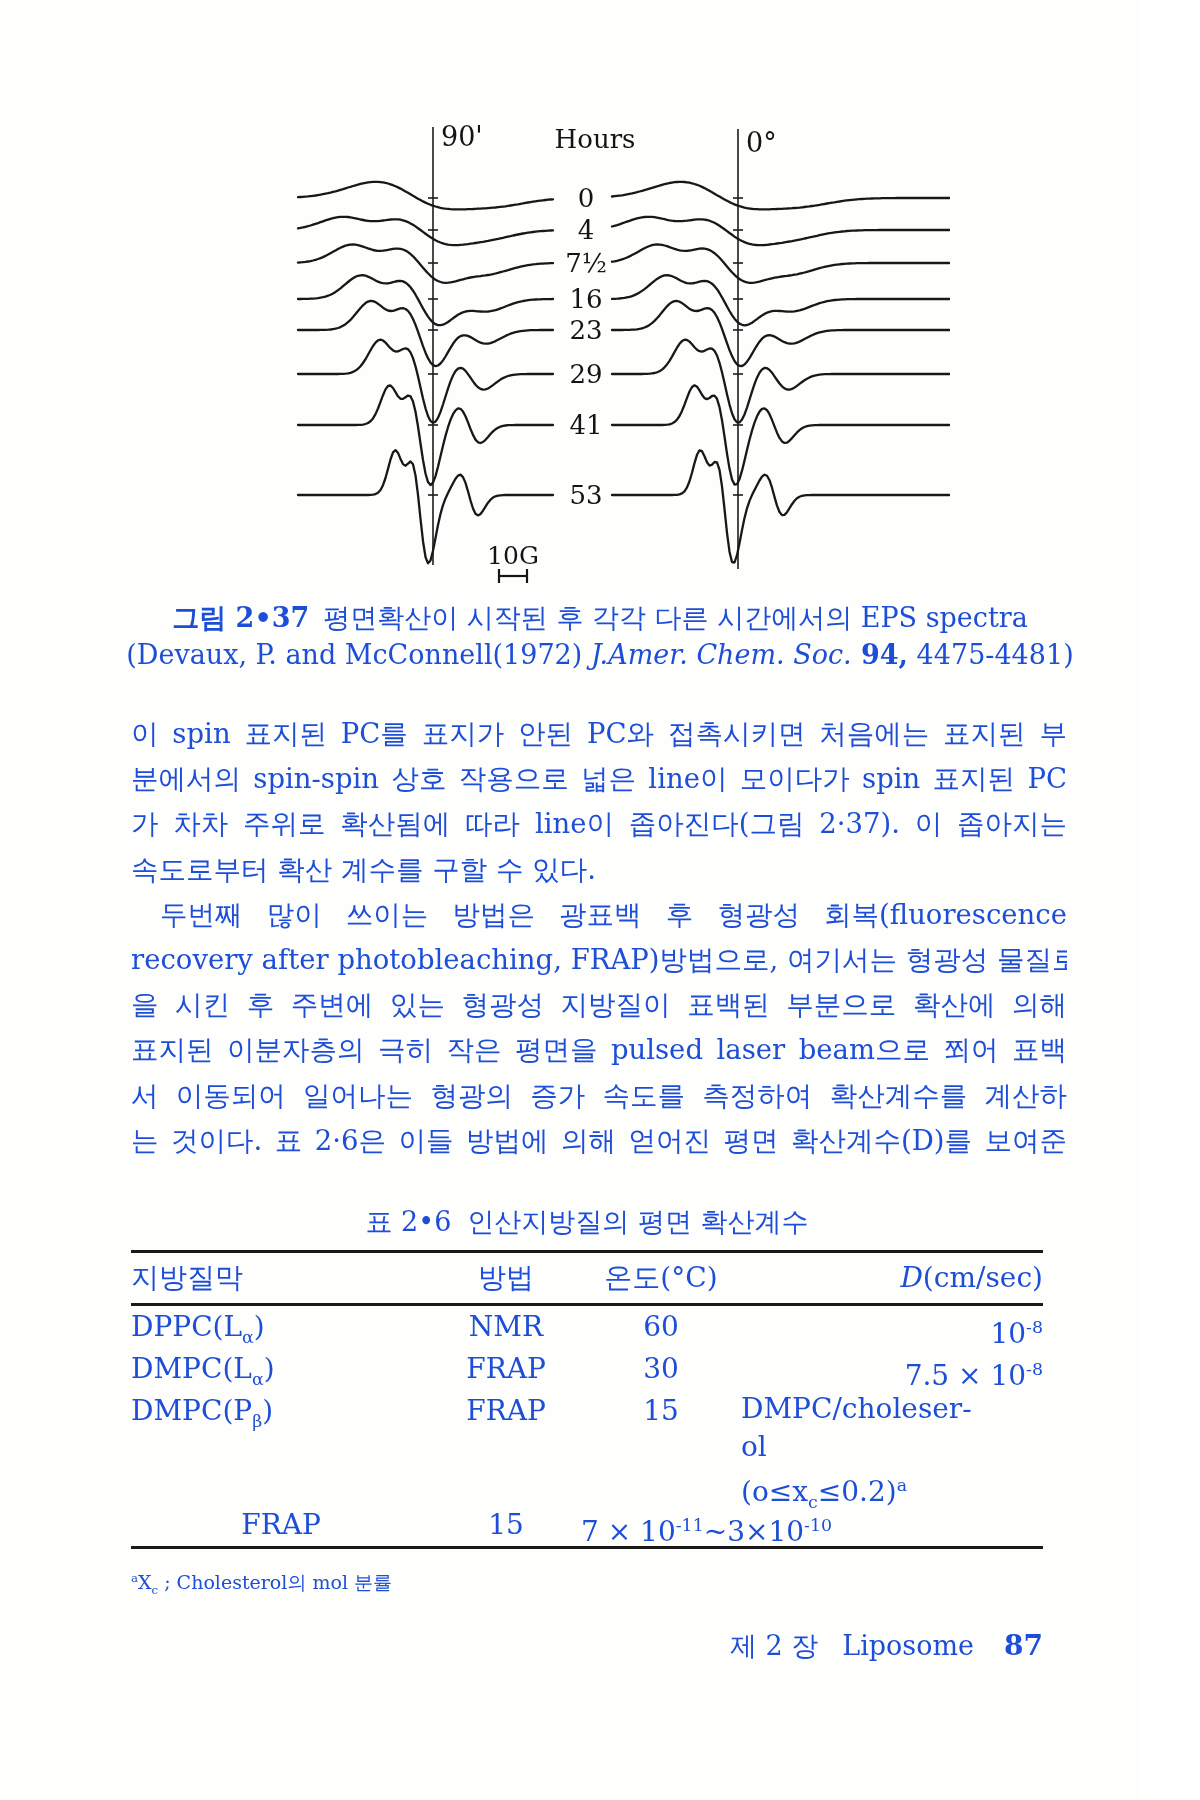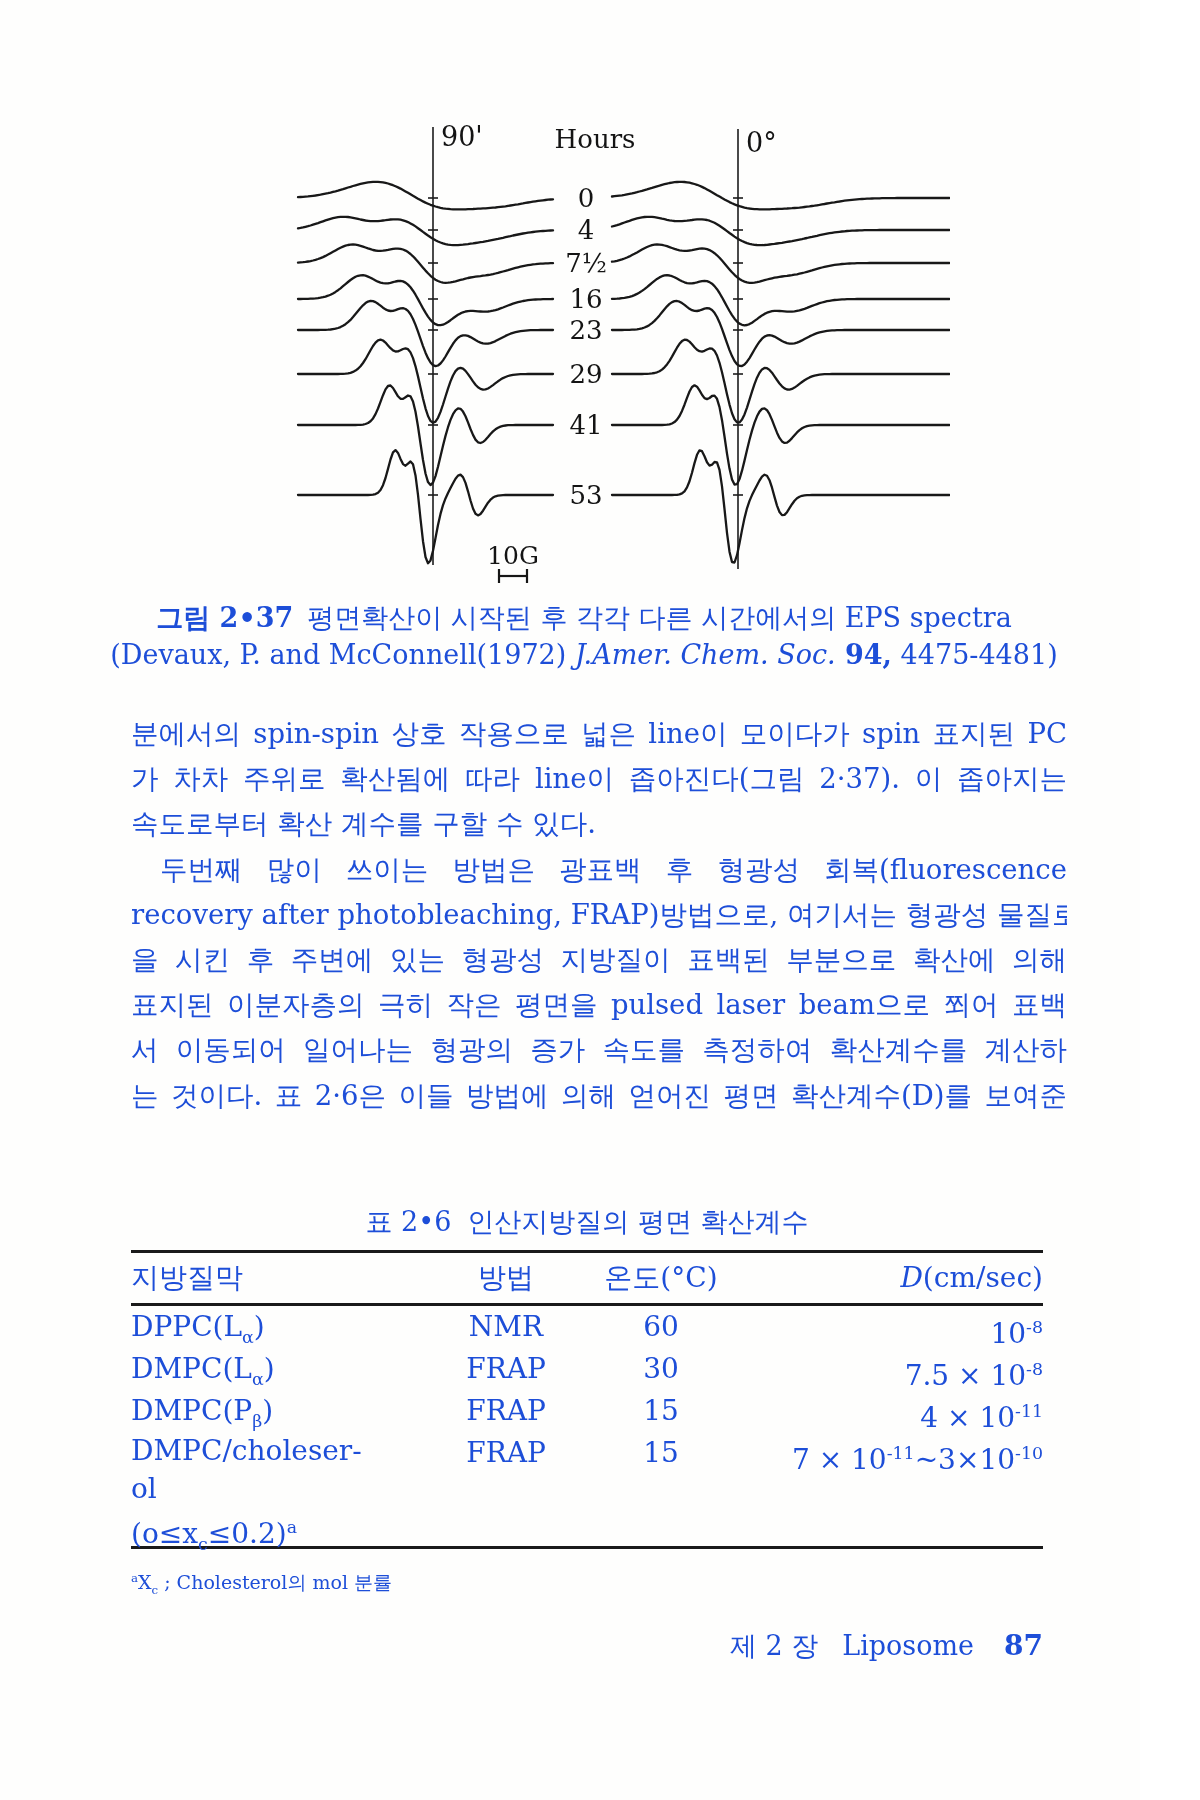--- a/index.html
+++ b/index.html
@@ -4,21 +4,21 @@
 <style>
   html,body{margin:0;padding:0;background:#ffffff;}
   .page{
     position:relative;width:1140px;height:1800px;background:#fefefd;
     font-family:"DejaVu Serif","Liberation Serif",serif;color:#1d4ed8;overflow:hidden;
   }
   
   .figure{position:absolute;left:250px;top:113px;}
   .figure svg text{font-family:"DejaVu Serif","Liberation Serif",serif;fill:#141414;}
   
-  .caption{position:absolute;top:599px;left:74px;width:1020px;text-align:center;
+  .caption{position:absolute;top:599px;left:90px;width:1020px;text-align:center;
            font-size:27px;line-height:37px;}
   .cap-no{font-weight:bold;margin-right:14px;}
   .journal{font-style:italic;}
   .vol{font-weight:bold;}
   
   .body-text{position:absolute;left:131px;top:711px;width:936px;font-size:27.5px;}
   .body-line{height:45.2px;line-height:45.2px;text-align:justify;text-align-last:justify;
              overflow:hidden;white-space:nowrap;}
   .body-line.lastline{text-align-last:left;}
   .body-line.indent{text-indent:29px;}
@@ -118,20 +118,21 @@
   <div class="caption">
     <div>
       <span class="cap-no">그림 2•37</span><span>평면확산이 시작된 후 각각 다른 시간에서의 EPS spectra</span>
     </div>
     <div>
       <span>(Devaux, P. and McConnell(1972) </span><span class="journal">J.Amer. Chem. Soc.</span><span class="vol"> 94,</span><span> 4475-4481)</span>
     </div>
   </div>
 
   <div class="body-text">
+    <div class="body-line">이 spin 표지된 PC를 표지가 안된 PC와 접촉시키면 처음에는 표지된 부</div>
     <div class="body-line">분에서의 spin-spin 상호 작용으로 넓은 line이 모이다가 spin 표지된 PC</div>
     <div class="body-line">가 차차 주위로 확산됨에 따라 line이 좁아진다(그림 2·37). 이 좁아지는</div>
     <div class="body-line lastline">속도로부터 확산 계수를 구할 수 있다.</div>
     <div class="body-line indent">두번째 많이 쓰이는 방법은 광표백 후 형광성 회복(fluorescence</div>
     <div class="body-line">recovery after photobleaching, FRAP)방법으로, 여기서는 형광성 물질로</div>
     <div class="body-line">을 시킨 후 주변에 있는 형광성 지방질이 표백된 부분으로 확산에 의해</div>
     <div class="body-line">표지된 이분자층의 극히 작은 평면을 pulsed laser beam으로 쬐어 표백</div>
     <div class="body-line">서 이동되어 일어나는 형광의 증가 속도를 측정하여 확산계수를 계산하</div>
     <div class="body-line">는 것이다. 표 2·6은 이들 방법에 의해 얻어진 평면 확산계수(D)를 보여준</div>
   </div>
@@ -156,21 +157,20 @@
       <div class="t-cell c-d">10<sup>-8</sup></div>
 
       <div class="t-cell c-mem">DMPC(L<sub>α</sub>)</div>
       <div class="t-cell c-method">FRAP</div>
       <div class="t-cell c-temp">30</div>
       <div class="t-cell c-d">7.5 × 10<sup>-8</sup></div>
 
       <div class="t-cell c-mem">DMPC(P<sub>β</sub>)</div>
       <div class="t-cell c-method">FRAP</div>
       <div class="t-cell c-temp">15</div>
-      <div class="t-cell c-d">4 × 10<sup>-11</sup></div>
 
       <div class="t-cell c-mem tall">
         <div class="mem-line">DMPC/choleser-</div>
         <div class="mem-line">ol</div>
         <div class="mem-line">(o≤x<sub>c</sub>≤0.2)<sup>a</sup></div>
       </div>
       <div class="t-cell c-method">FRAP</div>
       <div class="t-cell c-temp">15</div>
       <div class="t-cell c-d">7 × 10<sup>-11</sup>~3×10<sup>-10</sup></div>
     </div>

